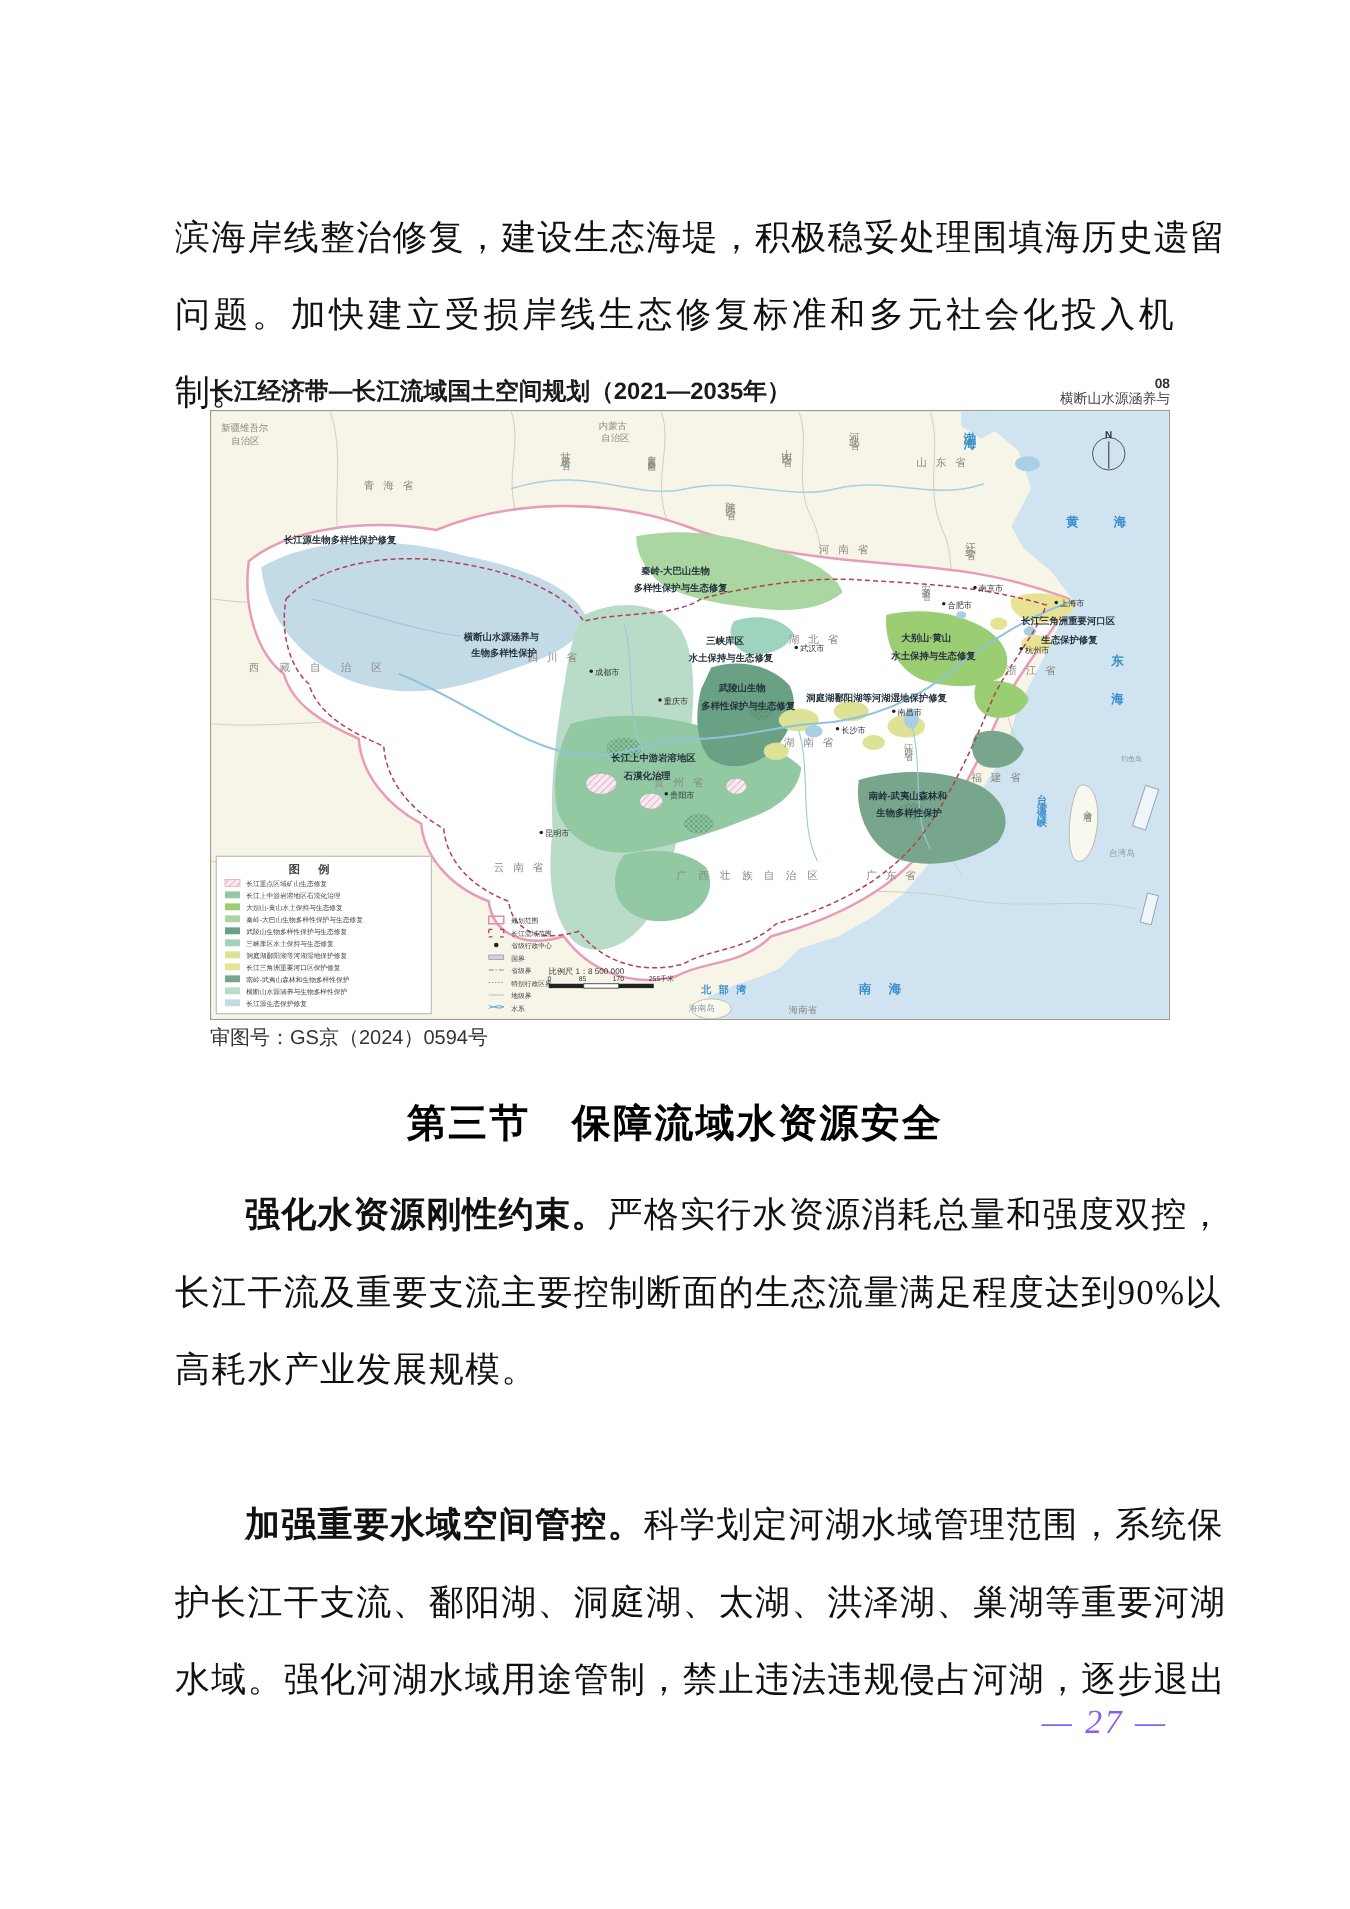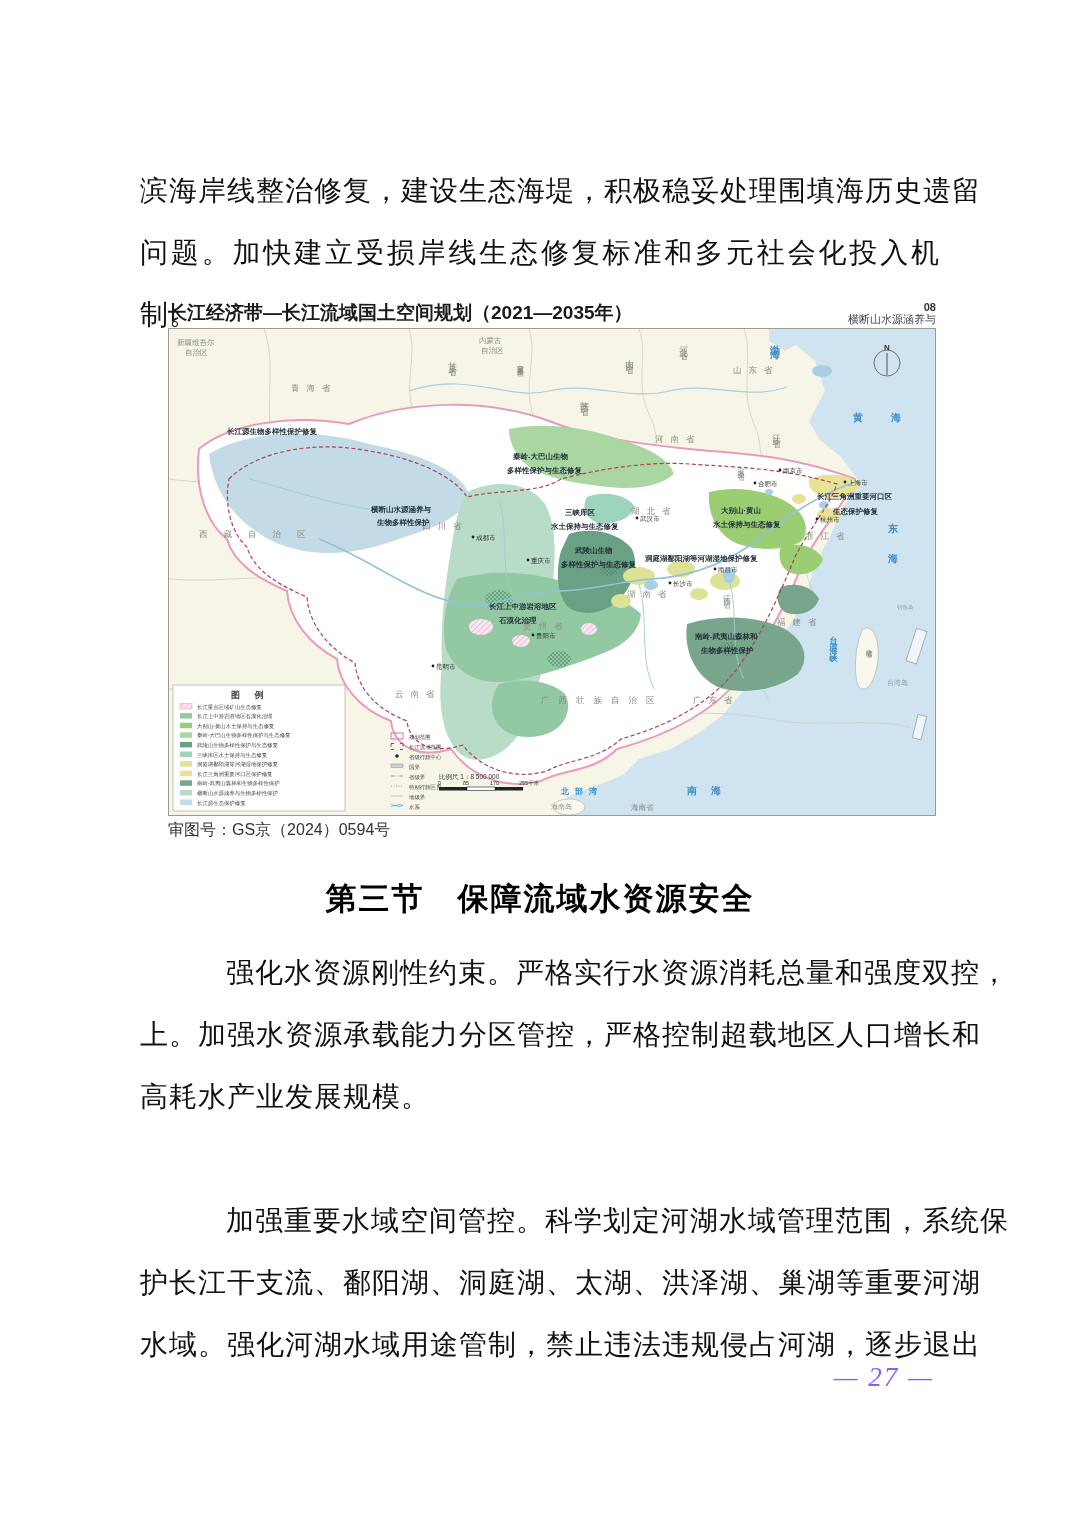--- a/index.html
+++ b/index.html
@@ -3,21 +3,21 @@
 <meta charset="utf-8">
 <style>
   html,body{margin:0;padding:0;background:#ffffff;}
   body{width:1080px;height:1527px;position:relative;font-family:"Liberation Serif","DejaVu Serif",serif;color:#111;}
   .abs{position:absolute;}
   
   .para-line{width:800px;font-size:28px;line-height:62px;height:62px;white-space:nowrap;
              text-align:justify;text-align-last:justify;letter-spacing:1px;}
   .para-line.lastline{text-align-last:auto;white-space:normal;}
   .indent{text-indent:56px;}
-  .lead{font-weight:normal;margin-left:30px;}
+  .lead{font-weight:bold;}
   
   .sec-heading{width:1080px;text-align:center;font-family:"Liberation Sans","DejaVu Sans",sans-serif;
                font-weight:bold;font-size:31px;letter-spacing:2px;color:#000;}
   
   .figure{left:168px;top:300px;width:768px;}
   .fig-head{display:flex;justify-content:space-between;align-items:flex-end;margin-bottom:2px;
             font-family:"Liberation Sans","DejaVu Sans",sans-serif;}
   .fig-title{font-weight:bold;font-size:19px;color:#1a1a1a;}
   .fig-right{text-align:right;line-height:1.15;}
   .fig-code{font-size:11px;font-weight:bold;color:#333;}
@@ -320,21 +320,21 @@
     </g>
   </svg>
 
   <div class="fig-approval">审图号：GS京（2024）0594号</div>
 </div>
 
 <div class="abs sec-heading" style="left:0;top:878px;">第三节　保障流域水资源安全</div>
 
 <div class="abs" style="left:140px;top:942px;">
   <div class="para-line indent"><span class="lead">强化水资源刚性约束。</span><span>严格实行水资源消耗总量和强度双控，</span></div>
-  <div class="para-line">上。加强水资源承载能力分区管控，严格控制超载地区人口增长和</div>
+  <div class="para-line">长江干流及重要支流主要控制断面的生态流量满足程度达到90%以</div>
   <div class="para-line lastline">高耗水产业发展规模。</div>
 </div>
 
 <div class="abs" style="left:140px;top:1190px;">
   <div class="para-line indent"><span class="lead">加强重要水域空间管控。</span><span>科学划定河湖水域管理范围，系统保</span></div>
   <div class="para-line">护长江干支流、鄱阳湖、洞庭湖、太湖、洪泽湖、巢湖等重要河湖</div>
   <div class="para-line">水域。强化河湖水域用途管制，禁止违法违规侵占河湖，逐步退出</div>
 </div>
 
 <div class="abs footer">— 27 —</div>

